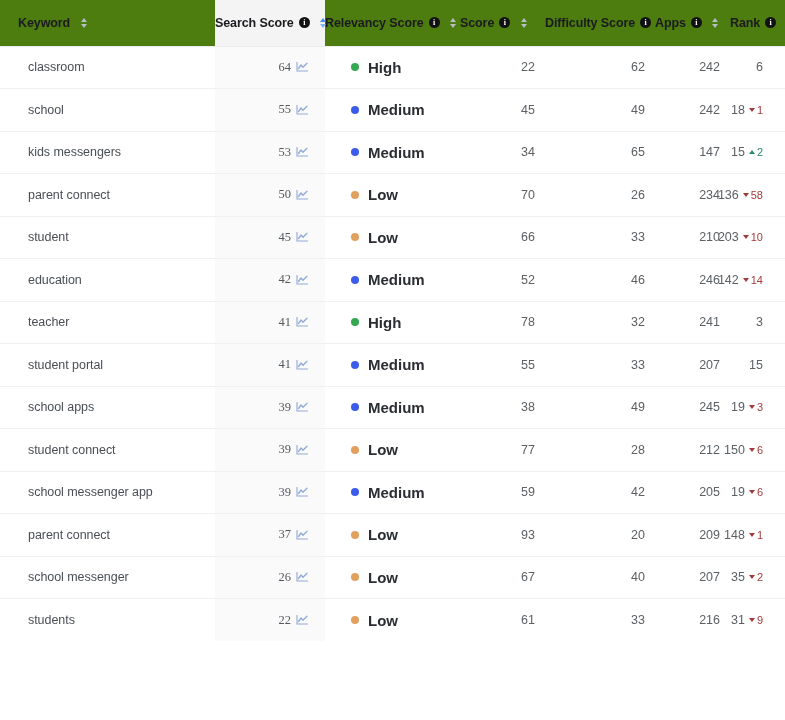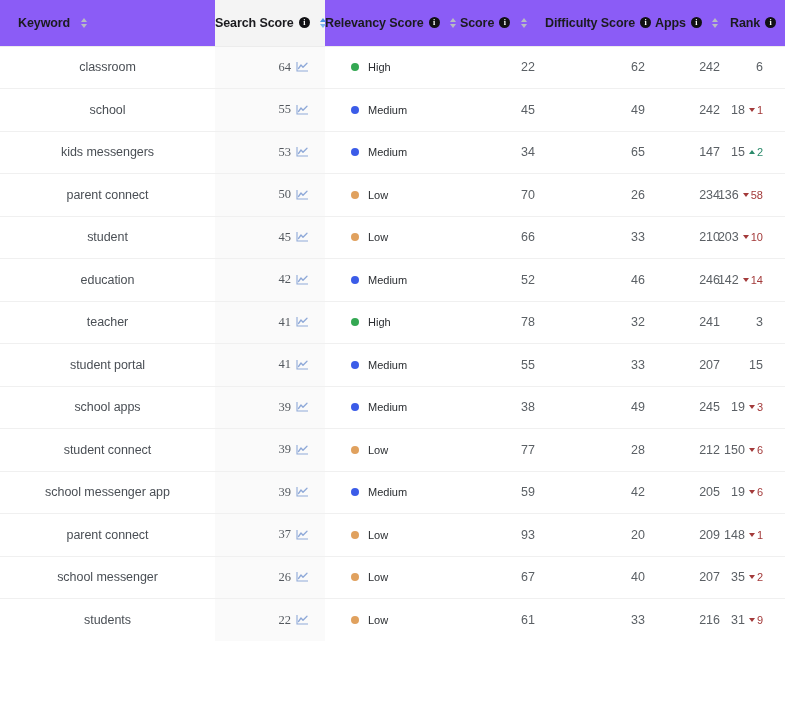--- a/index.html
+++ b/index.html
@@ -24,21 +24,21 @@
   thead tr { height: 46px; }
   thead th {
     font-size: 12.5px;
     font-weight: 700;
     color: #1b1b1f;
     letter-spacing: -0.1px;
     white-space: nowrap;
     vertical-align: middle;
     border-bottom: 1px solid #ececec;
     padding: 0;
-    background: #8b5cf6;
+    background: #4d7c0f;
   }
   th.col-keyword { text-align: left; padding-left: 18px; }
   th.num { text-align: right; }
   th.sorted-col { background: #f4f4f4; }
   .th-inner {
     display: flex; align-items: center; gap: 4px;
   }
   .th-inner.right { justify-content: flex-start; padding-right: 10px; }
   .th-label { line-height: 1; }
 
@@ -85,41 +85,42 @@
   tbody tr + tr td { border-top: 1px solid #f0f0f0; }
   tbody td {
     font-size: 12.5px;
     color: #3c4043;
     vertical-align: middle;
     padding: 0;
     background: #ffffff;
   }
   td.sorted-col { background: #fafafa; }
   td.kw {
-    text-align: center;
+    text-align: left;
+    padding-left: 28px;
     color: #4a4f55;
     font-size: 12.5px;
     letter-spacing: -0.05px;
   }
   td.num { text-align: right; padding-right: 10px; color: #5b6065; }
 
   
   .score-cell {
     display: flex; align-items: center; justify-content: flex-end;
     gap: 5px; padding-right: 16px;
   }
   .score-val { color: #53585e; font-family: Liberation Serif, serif; }
   .spark-icon { display: block; flex: 0 0 auto; }
 
   
   .rel-cell {
     display: flex; align-items: center; gap: 9px; padding-left: 26px;
   }
   .dot { width: 8px; height: 8px; border-radius: 50%; flex: 0 0 auto; }
-  .rel-label { font-weight: 400; color: #2a2d31; font-size: 11px; }
+  .rel-label { font-weight: 700; color: #2a2d31; font-size: 15px; }
 
   
   .rank-cell {
     display: flex; align-items: center; justify-content: flex-end;
     gap: 4px; padding-right: 22px;
   }
   .rank-val { color: #5b6065; }
   .delta { display: inline-flex; align-items: center; gap: 2px; font-size: 11px; }
   .delta .tri-dn { width:0;height:0;border-left:3.5px solid transparent;border-right:3.5px solid transparent;border-top:4.5px solid #a33a3a; }
   .delta .tri-up { width:0;height:0;border-left:3.5px solid transparent;border-right:3.5px solid transparent;border-bottom:4.5px solid #2a8a6a; }

